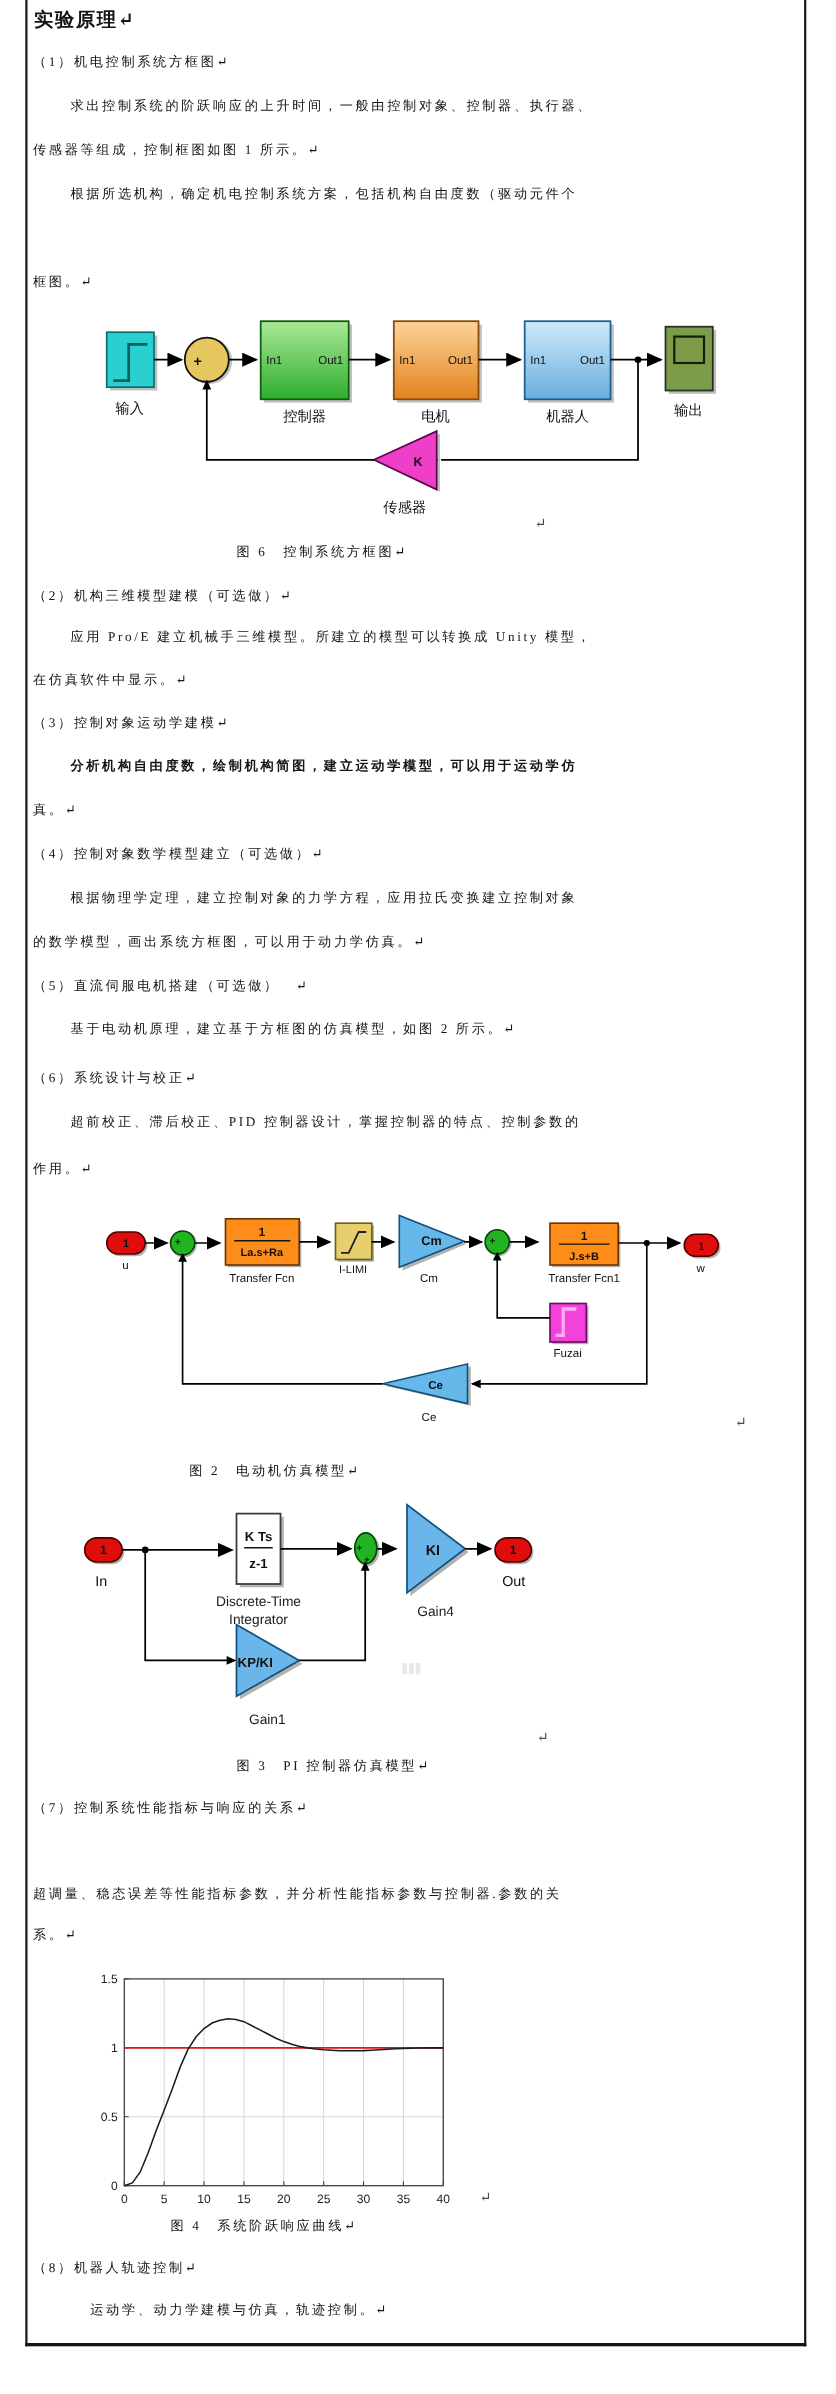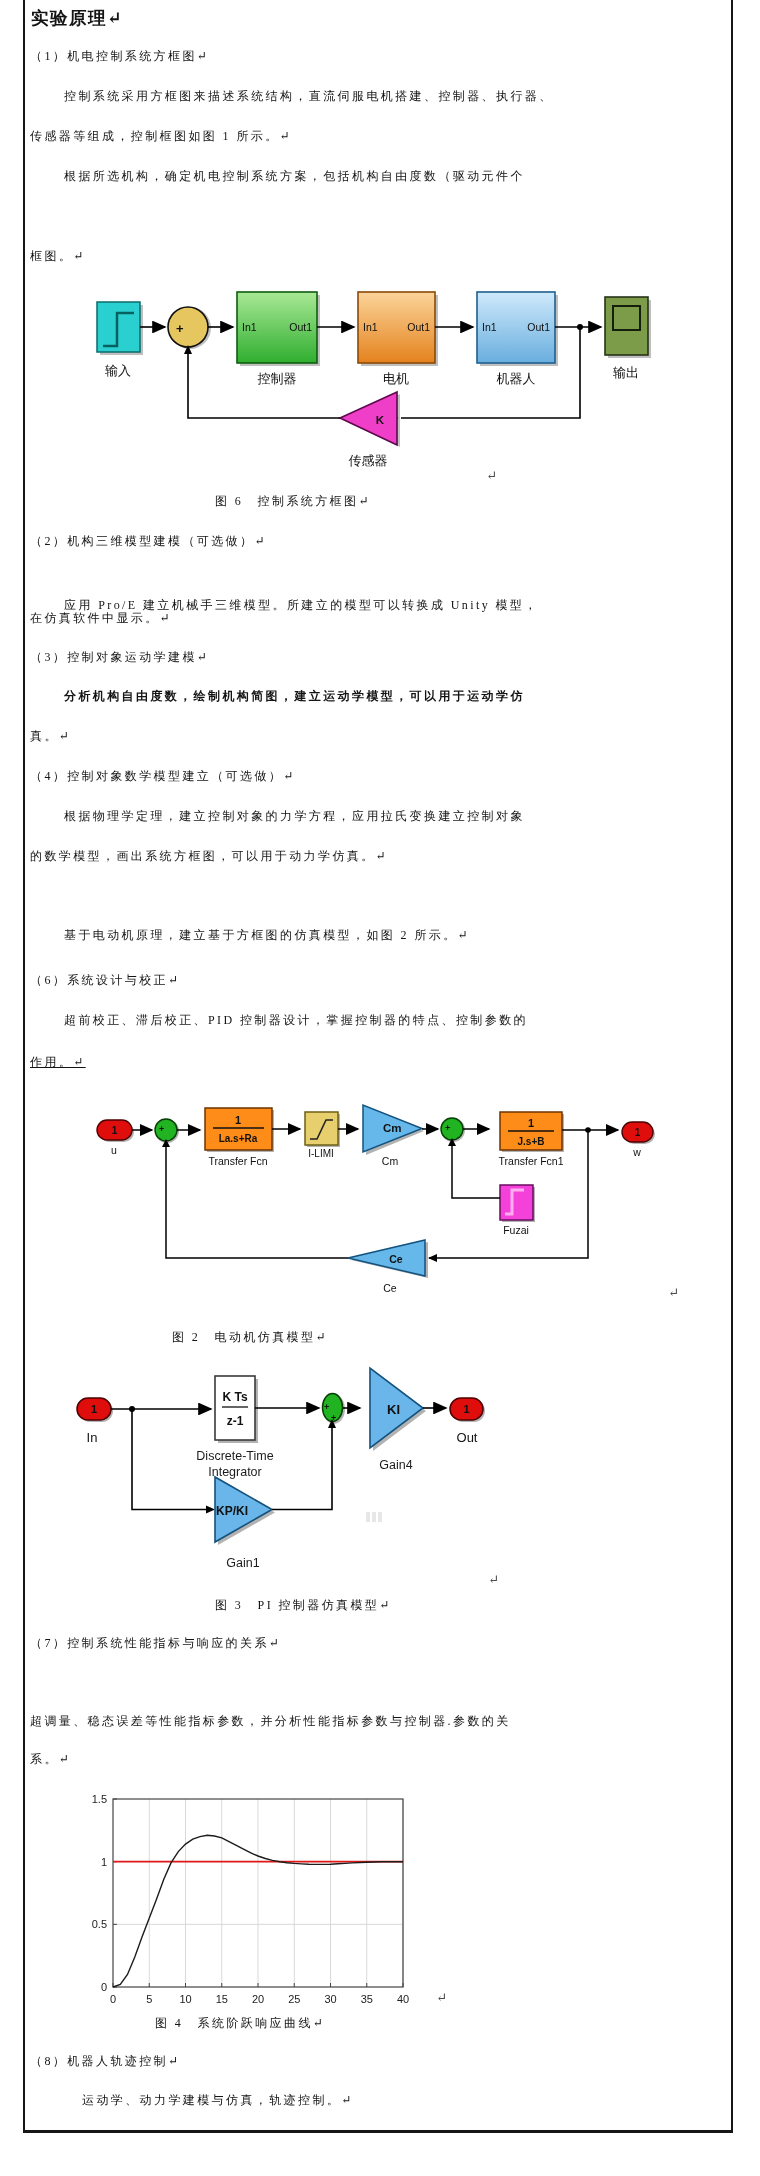--- a/index.html
+++ b/index.html
@@ -21,21 +21,21 @@
 </style>
 </head>
 <body>
 
 <div class="page">
   <div class="frame"></div>
 
   <div class="ttl" style="left:31px;top:6px;">实验原理↵</div>
 
   <div class="ln" style="left:30px;top:45px;">（1）机电控制系统方框图↵</div>
-  <div class="ln" style="left:64px;top:85px;">控制系统采用方框图来描述系统结构，直流伺服电机搭建、控制器、执行器、</div>
+  <div class="ln" style="left:64px;top:85px;">求出控制系统的阶跃响应的上升时间，一般由控制对象、控制器、执行器、</div>
   <div class="ln" style="left:30px;top:125px;">传感器等组成，控制框图如图 1 所示。↵</div>
   <div class="ln" style="left:64px;top:165px;">根据所选机构，确定机电控制系统方案，包括机构自由度数（驱动元件个</div>
   <div class="ln" style="left:30px;top:245px;">框图。↵</div>
 
   <svg class="fig" style="left:60px;top:286px;" width="620" height="188" viewBox="0 0 620 188">
     <defs>
       <marker id="ah1" markerWidth="10" markerHeight="8" refX="8" refY="4" orient="auto">
           <path d="M0,0 L9,4 L0,8 z" fill="#000"></path>
         </marker>
       <linearGradient id="ggrn" x1="0" y1="0" x2="0" y2="1">
@@ -117,32 +117,33 @@
       <text x="308" y="179" text-anchor="middle" class="cjk">传感器</text>
     </g>
     <polyline points="280,132 128,132 128,66" fill="none" stroke="#000" stroke-width="1.6"></polyline>
     <path d="M124,68 L128,59 L132,68 z" fill="#000"></path>
   </svg>
 
   <div class="pilcrow" style="left:486px;top:468px;">↵</div>
   <div class="ln" style="left:215px;top:490px;">图 6　控制系统方框图↵</div>
 
   <div class="ln" style="left:30px;top:530px;">（2）机构三维模型建模（可选做）↵</div>
-  <div class="ln" style="left:64px;top:594px;">应用 Pro/E 建立机械手三维模型。所建立的模型可以转换成 Unity 模型，</div>
+  <div class="ln" style="left:64px;top:568px;">应用 Pro/E 建立机械手三维模型。所建立的模型可以转换成 Unity 模型，</div>
   <div class="ln" style="left:30px;top:607px;">在仿真软件中显示。↵</div>
   <div class="ln" style="left:30px;top:646px;">（3）控制对象运动学建模↵</div>
   <div class="ln" style="left:64px;top:685px;font-weight:bold;">分析机构自由度数，绘制机构简图，建立运动学模型，可以用于运动学仿</div>
   <div class="ln" style="left:30px;top:725px;">真。↵</div>
   <div class="ln" style="left:30px;top:765px;">（4）控制对象数学模型建立（可选做）↵</div>
   <div class="ln" style="left:30px;top:845px;">的数学模型，画出系统方框图，可以用于动力学仿真。↵</div>
   <div class="ln" style="left:64px;top:805px;">根据物理学定理，建立控制对象的力学方程，应用拉氏变换建立控制对象</div>
+  <div class="ln" style="left:30px;top:885px;">（5）直流伺服电机搭建（可选做）　↵</div>
   <div class="ln" style="left:64px;top:924px;">基于电动机原理，建立基于方框图的仿真模型，如图 2 所示。↵</div>
   <div class="ln" style="left:30px;top:969px;">（6）系统设计与校正↵</div>
   <div class="ln" style="left:64px;top:1009px;">超前校正、滞后校正、PID 控制器设计，掌握控制器的特点、控制参数的</div>
-  <div class="ln" style="left:30px;top:1051px;text-decoration:underline;">作用。↵</div>
+  <div class="ln" style="left:30px;top:1051px;">作用。↵</div>
 
   <svg class="fig" style="left:60px;top:1098px;" width="620" height="200" viewBox="0 0 620 200">
     <defs>
       <marker id="ah2" markerWidth="10" markerHeight="8" refX="8" refY="4" orient="auto">
           <path d="M0,0 L9,4 L0,8 z" fill="#000"></path>
         </marker>
     </defs>
 
     <g>
       <rect x="39" y="24" width="35" height="20" rx="10" fill="rgba(0,0,0,0.3)"></rect>

